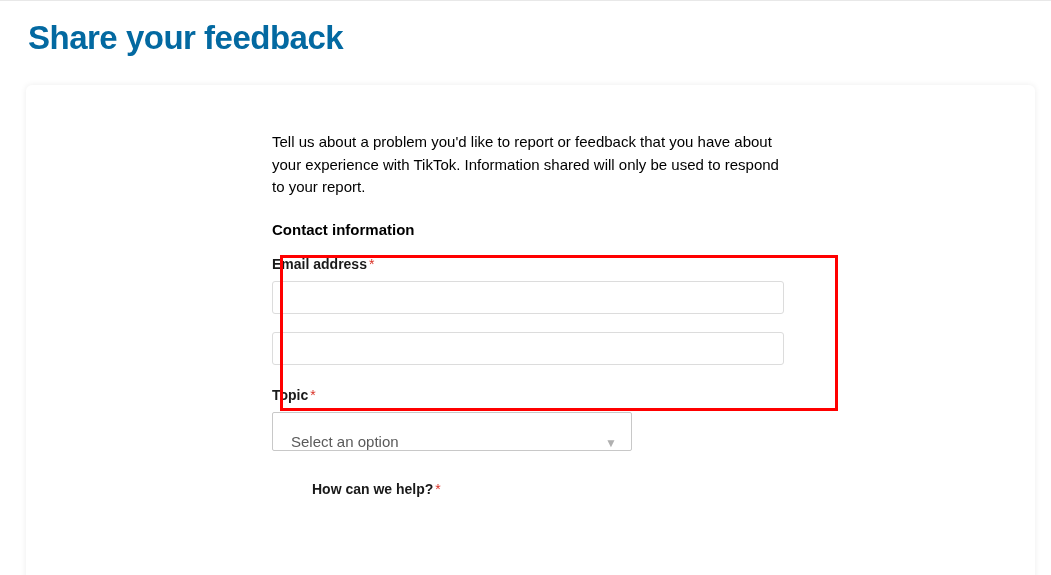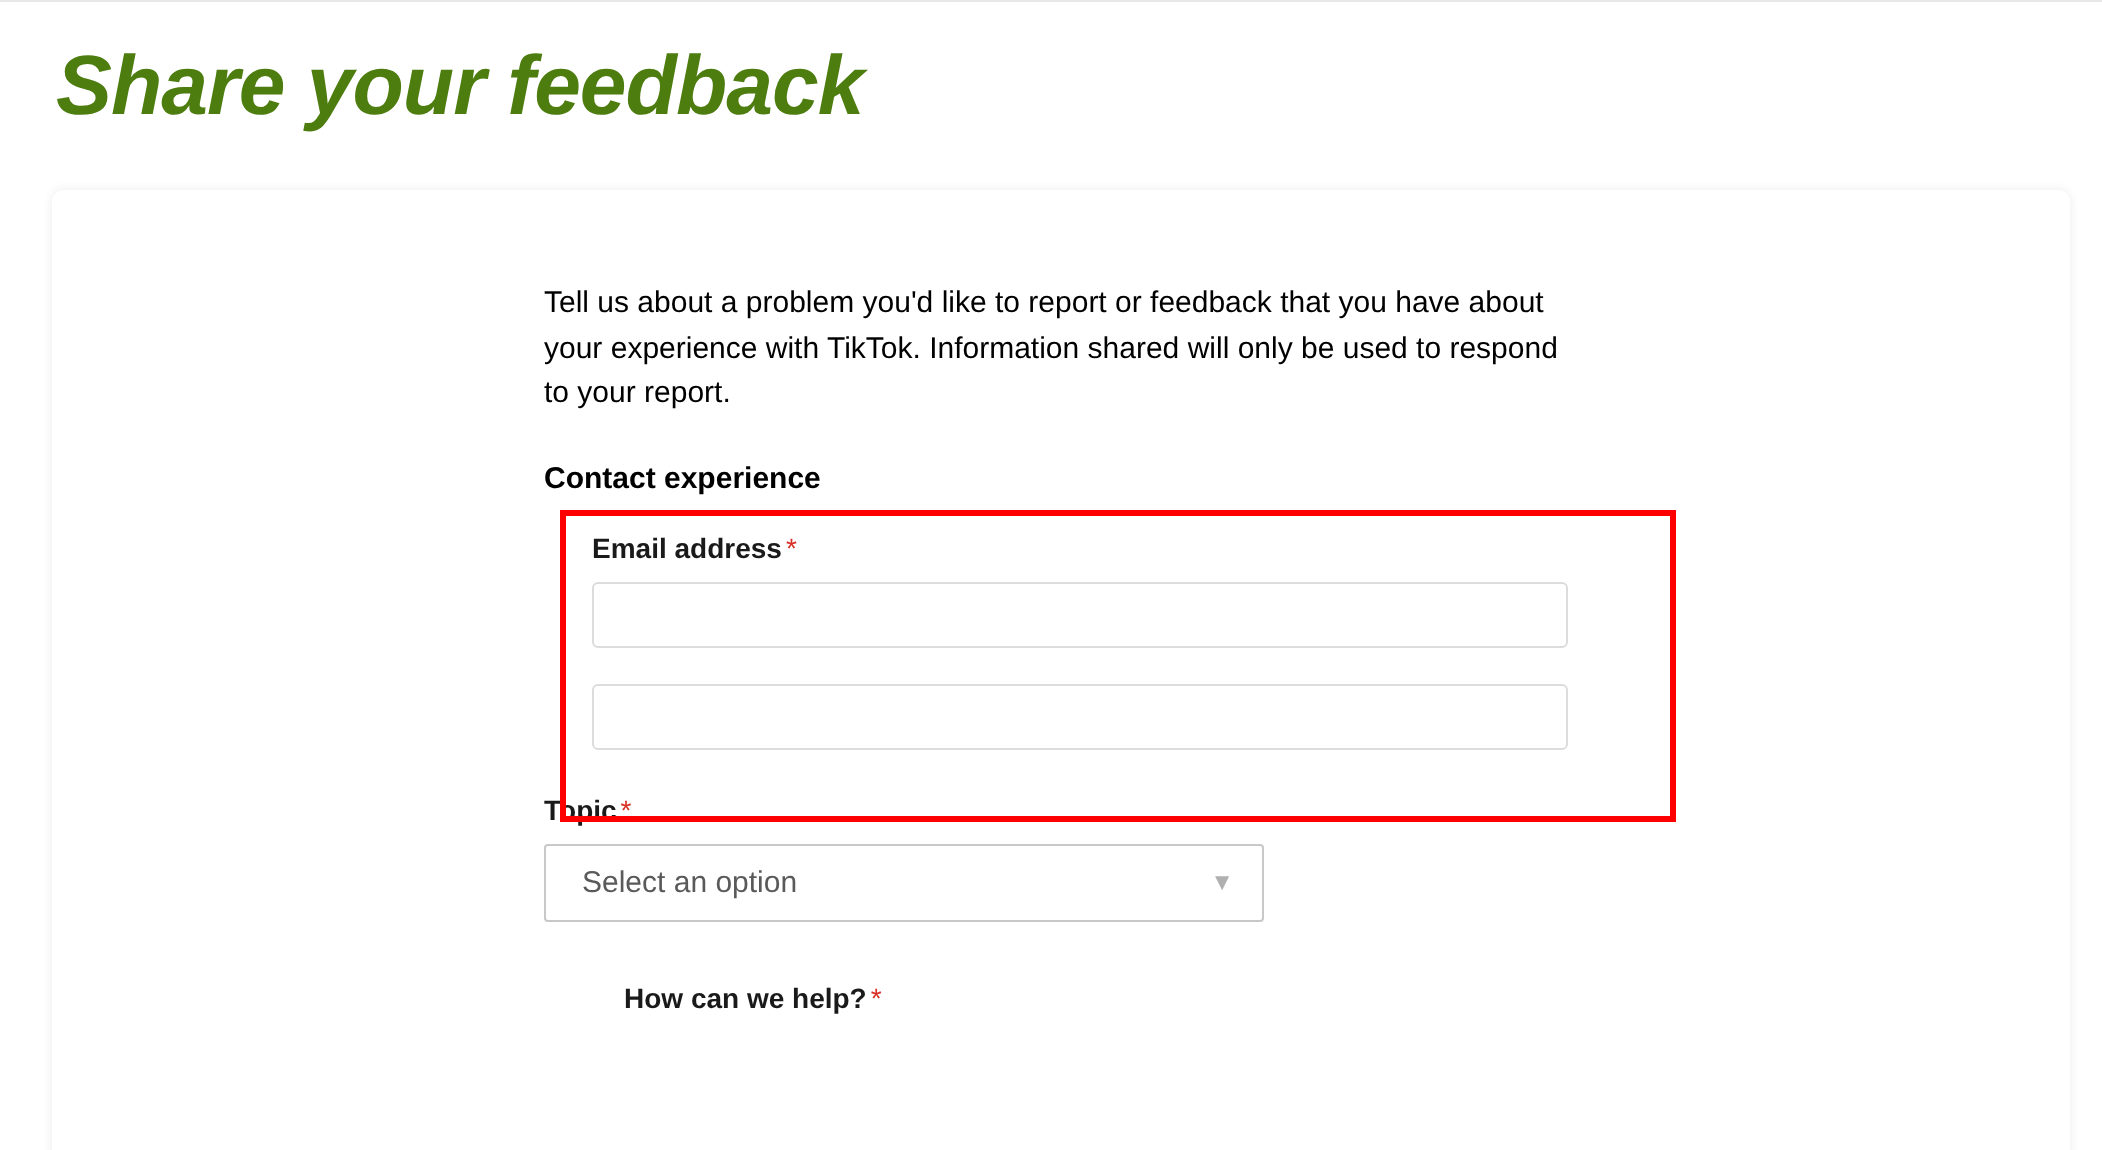--- a/index.html
+++ b/index.html
@@ -13,26 +13,25 @@
       width: 1051px;
       height: 575px;
       overflow: hidden;
       position: relative;
     }
     .top-border {
       border-top: 1px solid #e8e8e8;
       width: 100%;
     }
     .page-title {
-      font-size: 42px;
+      font-size: 33px;
       font-weight: 700;
-      color: #4d7c0f;
+      color: #0369a1;
       margin: 18px 0 28px 28px;
       letter-spacing: -0.5px;
-      font-style: italic;
     }
     .card {
       background: #ffffff;
       border-radius: 6px;
       box-shadow: 0 0 6px rgba(0,0,0,0.08);
       margin: 0 16px 0 26px;
       padding: 46px 0 0 0;
       min-height: 500px;
       position: relative;
     }
@@ -47,21 +46,20 @@
       margin-bottom: 22px;
     }
     .section-heading {
       font-size: 15px;
       font-weight: 600;
       color: #000;
       margin-bottom: 18px;
     }
     .field-block {
       margin-bottom: 18px;
-      margin-left: 24px;
     }
     .field-label {
       font-size: 14px;
       font-weight: 600;
       color: #1a1a1a;
       margin-bottom: 9px;
       display: block;
     }
     .required {
       color: #d93025;
@@ -87,21 +85,21 @@
       width: 360px;
       position: relative;
     }
     .select-box {
       width: 100%;
       height: 39px;
       border: 1px solid #c8c8c8;
       border-radius: 2px;
       background: #fff;
       display: flex;
-      align-items: center;
+      align-items: flex-end;
       justify-content: space-between;
       padding: 0 14px 0 18px;
       cursor: pointer;
     }
     .select-placeholder {
       font-size: 15px;
       color: #5a5a5a;
     }
     .caret {
       color: #b0b0b0;
@@ -129,21 +127,21 @@
 <body>
 
 <div class="top-border"></div>
 
 <h1 class="page-title">Share your feedback</h1>
 
 <div class="card">
   <div class="form-inner">
     <p class="intro-text">Tell us about a problem you'd like to report or feedback that you have about your experience with TikTok. Information shared will only be used to respond to your report.</p>
 
-    <div class="section-heading">Contact experience</div>
+    <div class="section-heading">Contact information</div>
 
     <div class="field-block">
       <label class="field-label">
         <span>Email address</span><span class="required">*</span>
       </label>
       <input type="text" class="text-input" style="">
     </div>
 
     <div class="field-block">
       <input type="text" class="text-input" style="">

